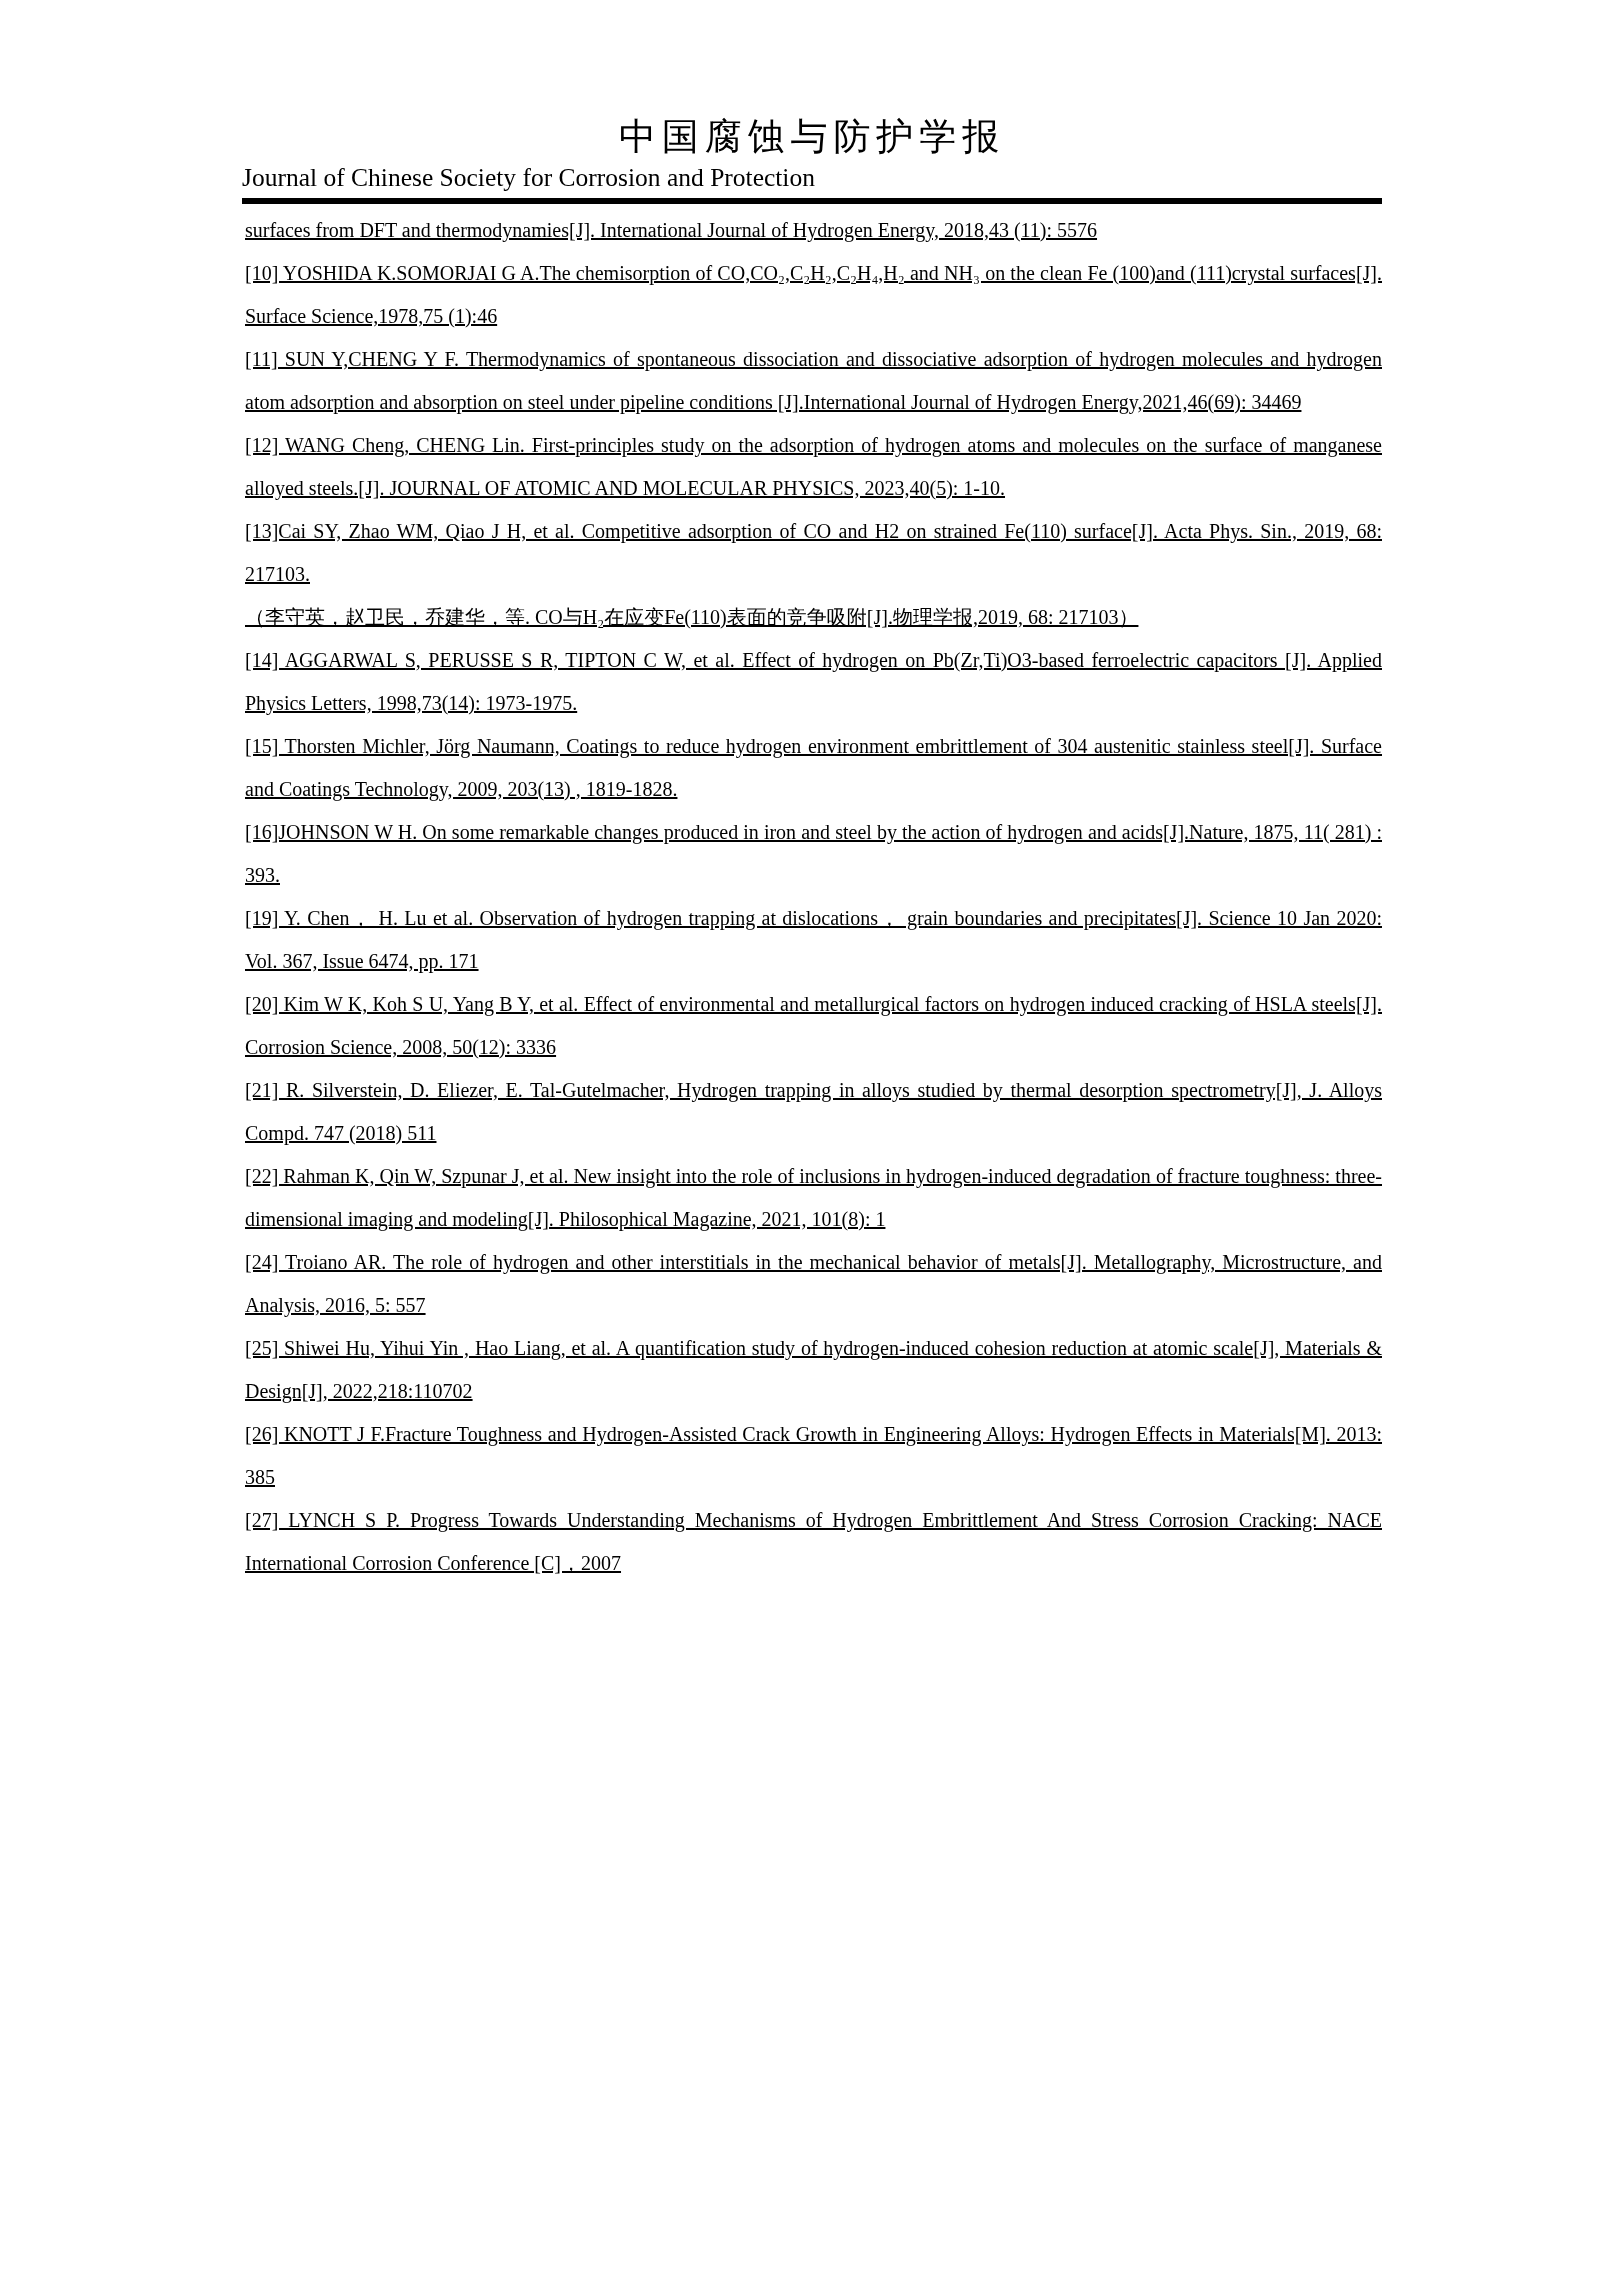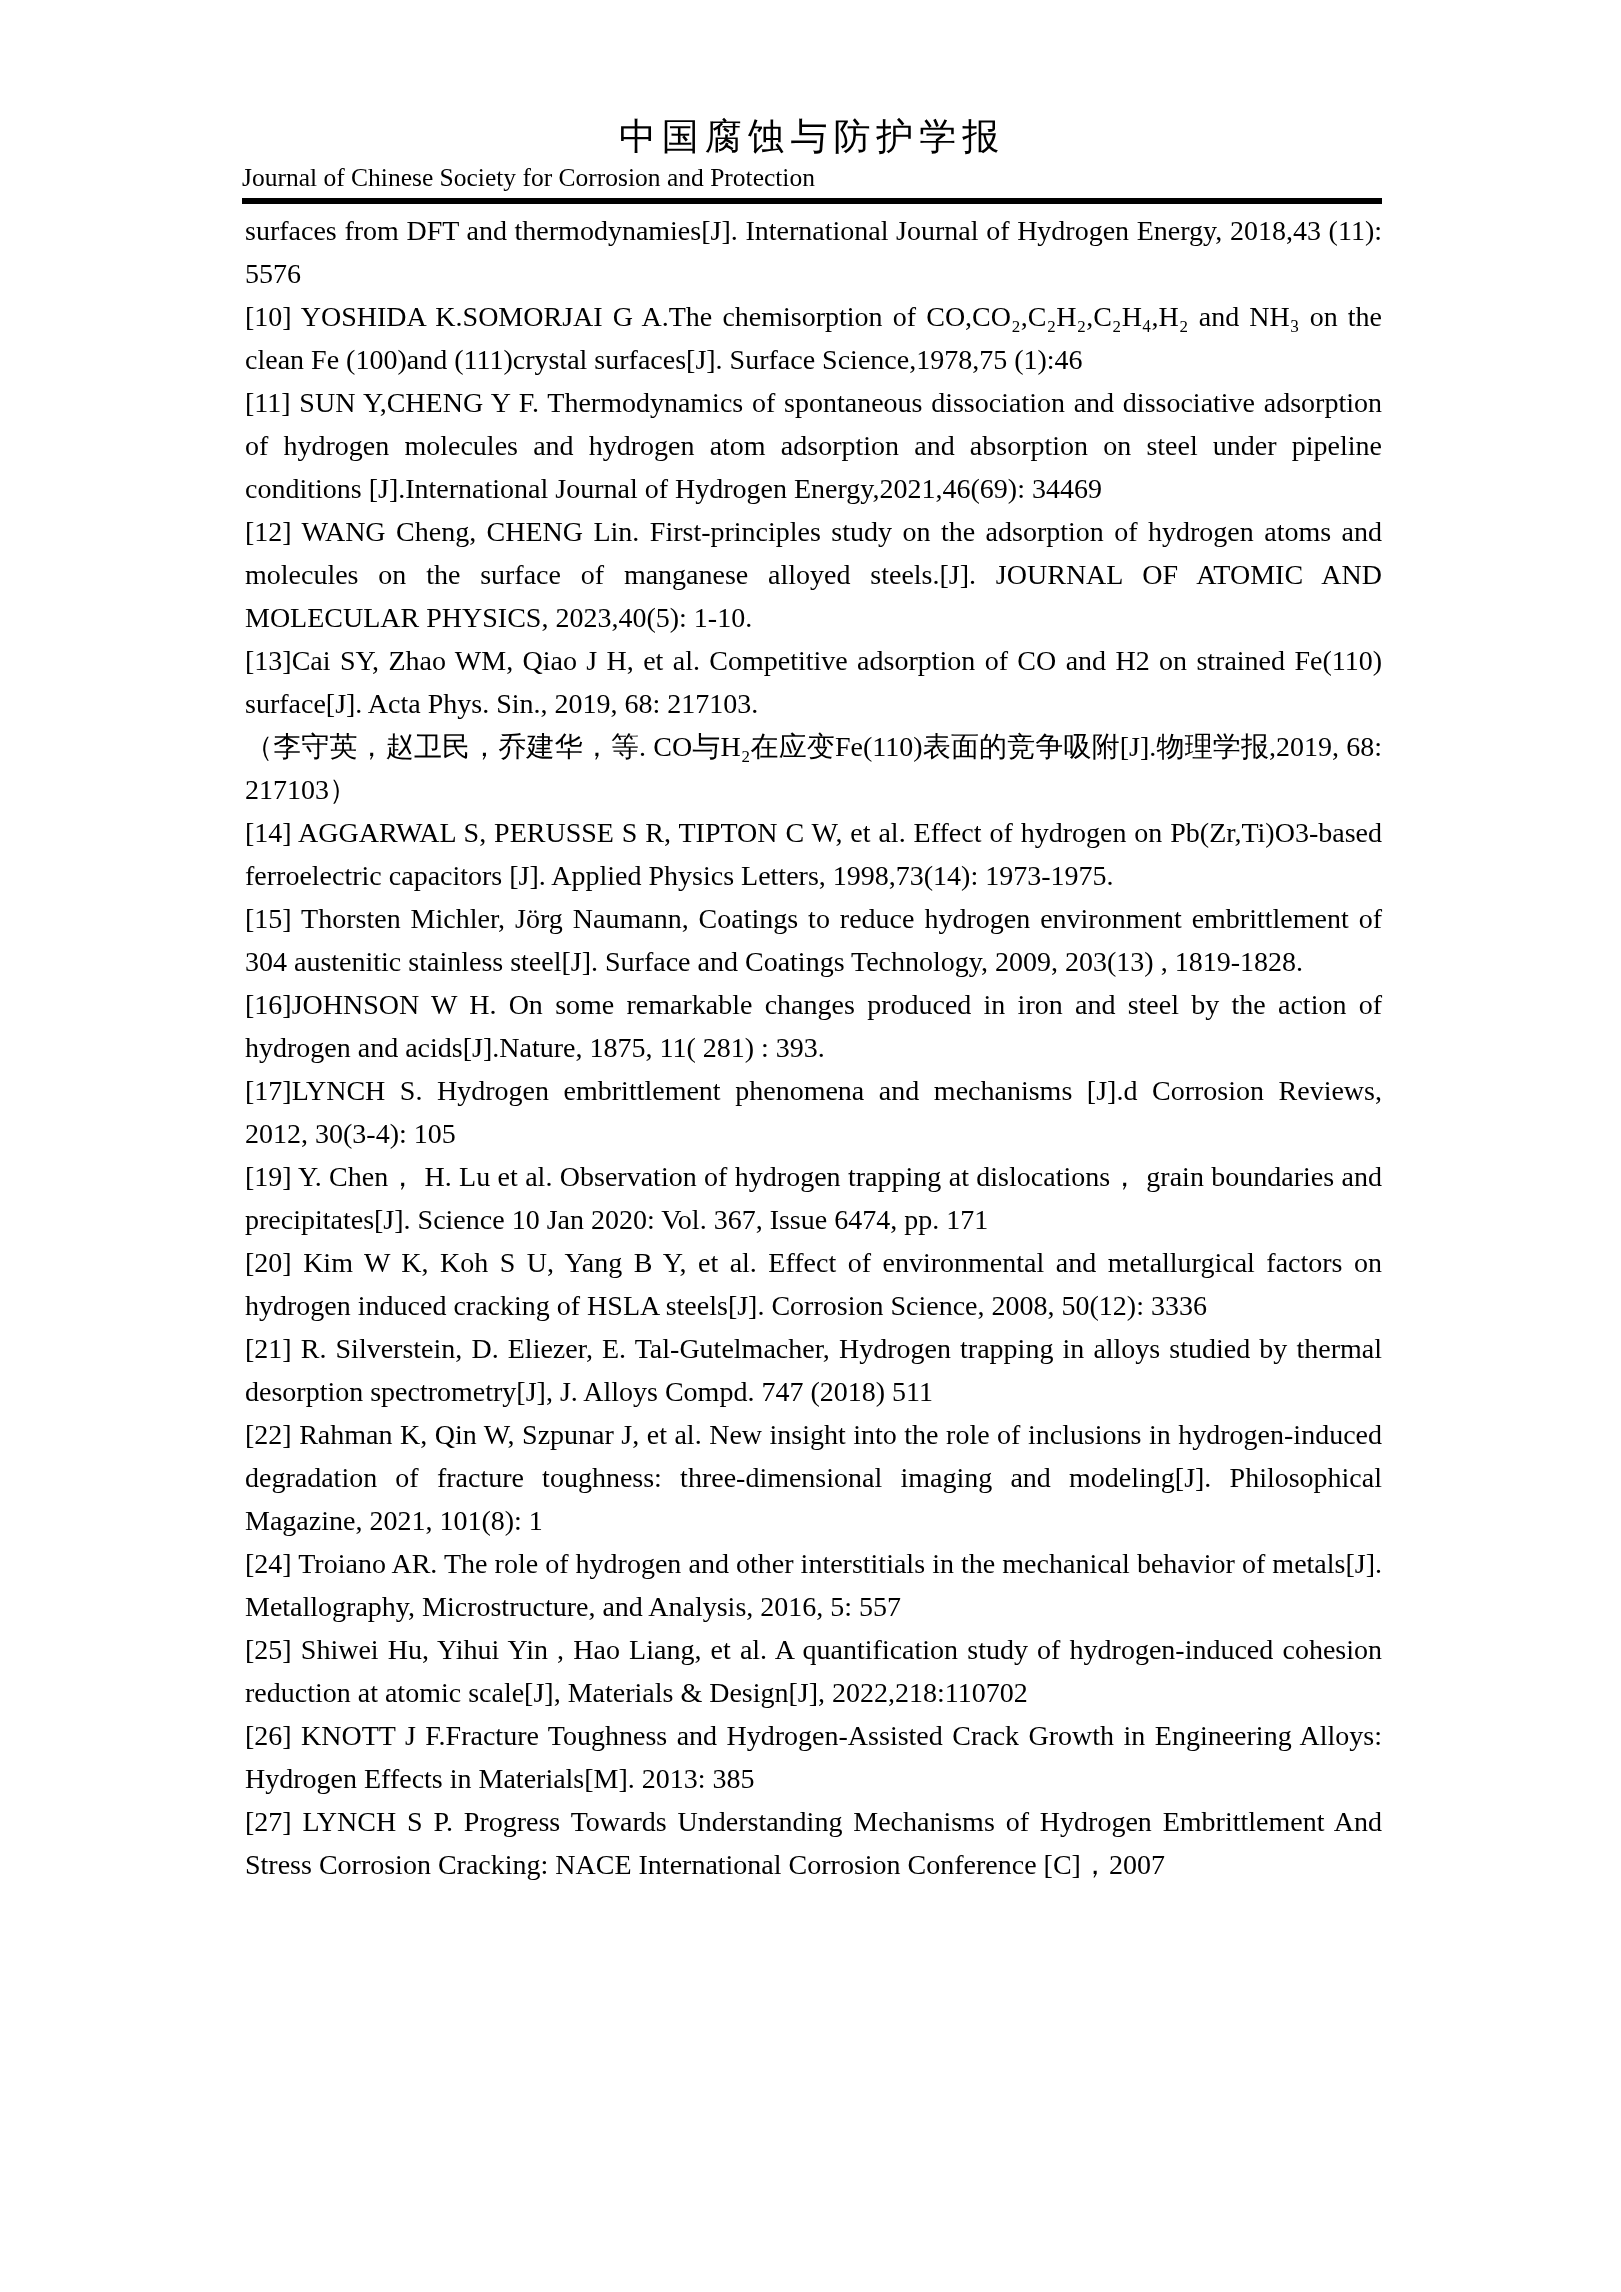--- a/index.html
+++ b/index.html
@@ -43,23 +43,24 @@
     left: 242px;
     width: 1140px;
     height: 5.9px;
     background: #000000;
   }
   .references {
     position: absolute;
     top: 209px;
     left: 245px;
     width: 1137px;
-    font-size: 28px;
+    font-size: 20px;
     line-height: 43px;
     text-align: justify;
+    text-decoration: underline;
   }
   .references p {
     margin: 0;
     padding: 0;
   }
 </style>
 </head>
 <body>
 
 <div class="page">
@@ -73,21 +74,20 @@
   <div class="references">
     <p>surfaces from DFT and thermodynamies[J]. International Journal of Hydrogen Energy, 2018,43 (11): 5576</p>
     <p>[10] YOSHIDA K.SOMORJAI G A.The chemisorption of CO,CO₂,C₂H₂,C₂H₄,H₂ and NH₃ on the clean Fe (100)and (111)crystal surfaces[J]. Surface Science,1978,75 (1):46</p>
     <p>[11] SUN Y,CHENG Y F. Thermodynamics of spontaneous dissociation and dissociative adsorption of hydrogen molecules and hydrogen atom adsorption and absorption on steel under pipeline conditions [J].International Journal of Hydrogen Energy,2021,46(69): 34469</p>
     <p>[12] WANG Cheng, CHENG Lin. First-principles study on the adsorption of hydrogen atoms and molecules on the surface of manganese alloyed steels.[J]. JOURNAL OF ATOMIC AND MOLECULAR PHYSICS, 2023,40(5): 1-10.</p>
     <p>[13]Cai SY, Zhao WM, Qiao J H, et al. Competitive adsorption of CO and H2 on strained Fe(110) surface[J]. Acta Phys. Sin., 2019, 68: 217103.</p>
     <p>（李守英，赵卫民，乔建华，等. CO与H₂在应变Fe(110)表面的竞争吸附[J].物理学报,2019, 68: 217103）</p>
     <p>[14] AGGARWAL S, PERUSSE S R, TIPTON C W, et al. Effect of hydrogen on Pb(Zr,Ti)O3-based ferroelectric capacitors [J]. Applied Physics Letters, 1998,73(14): 1973-1975.</p>
     <p>[15] Thorsten Michler, Jörg Naumann, Coatings to reduce hydrogen environment embrittlement of 304 austenitic stainless steel[J]. Surface and Coatings Technology, 2009, 203(13) , 1819-1828.</p>
     <p>[16]JOHNSON W H. On some remarkable changes produced in iron and steel by the action of hydrogen and acids[J].Nature, 1875, 11( 281) : 393.</p>
-    <p>[17]LYNCH S. Hydrogen embrittlement phenomena and mechanisms [J].d Corrosion Reviews, 2012, 30(3-4): 105</p>
     <p>[19] Y. Chen， H. Lu et al. Observation of hydrogen trapping at dislocations， grain boundaries and precipitates[J].  Science 10 Jan 2020: Vol. 367, Issue 6474, pp. 171</p>
     <p>[20] Kim W K, Koh S U, Yang B Y, et al. Effect of environmental and metallurgical factors on hydrogen induced cracking of HSLA steels[J]. Corrosion Science, 2008, 50(12): 3336</p>
     <p>[21] R. Silverstein, D. Eliezer, E. Tal-Gutelmacher, Hydrogen trapping in alloys studied by thermal desorption spectrometry[J], J. Alloys Compd. 747 (2018) 511</p>
     <p>[22] Rahman K, Qin W, Szpunar J, et al. New insight into the role of inclusions in hydrogen-induced degradation of fracture toughness: three-dimensional imaging and modeling[J]. Philosophical Magazine, 2021, 101(8): 1</p>
     <p>[24] Troiano AR. The role of hydrogen and other interstitials in the mechanical behavior of metals[J]. Metallography, Microstructure, and Analysis, 2016, 5: 557</p>
     <p>[25] Shiwei Hu, Yihui Yin , Hao Liang, et al. A quantification study of hydrogen-induced cohesion reduction at atomic scale[J], Materials &amp; Design[J], 2022,218:110702</p>
     <p>[26] KNOTT J F.Fracture Toughness and Hydrogen-Assisted Crack Growth in Engineering Alloys: Hydrogen Effects in Materials[M]. 2013: 385</p>
     <p>[27] LYNCH S P. Progress Towards Understanding Mechanisms of Hydrogen Embrittlement And Stress Corrosion Cracking: NACE International Corrosion Conference [C]，2007</p>
   </div>
 

